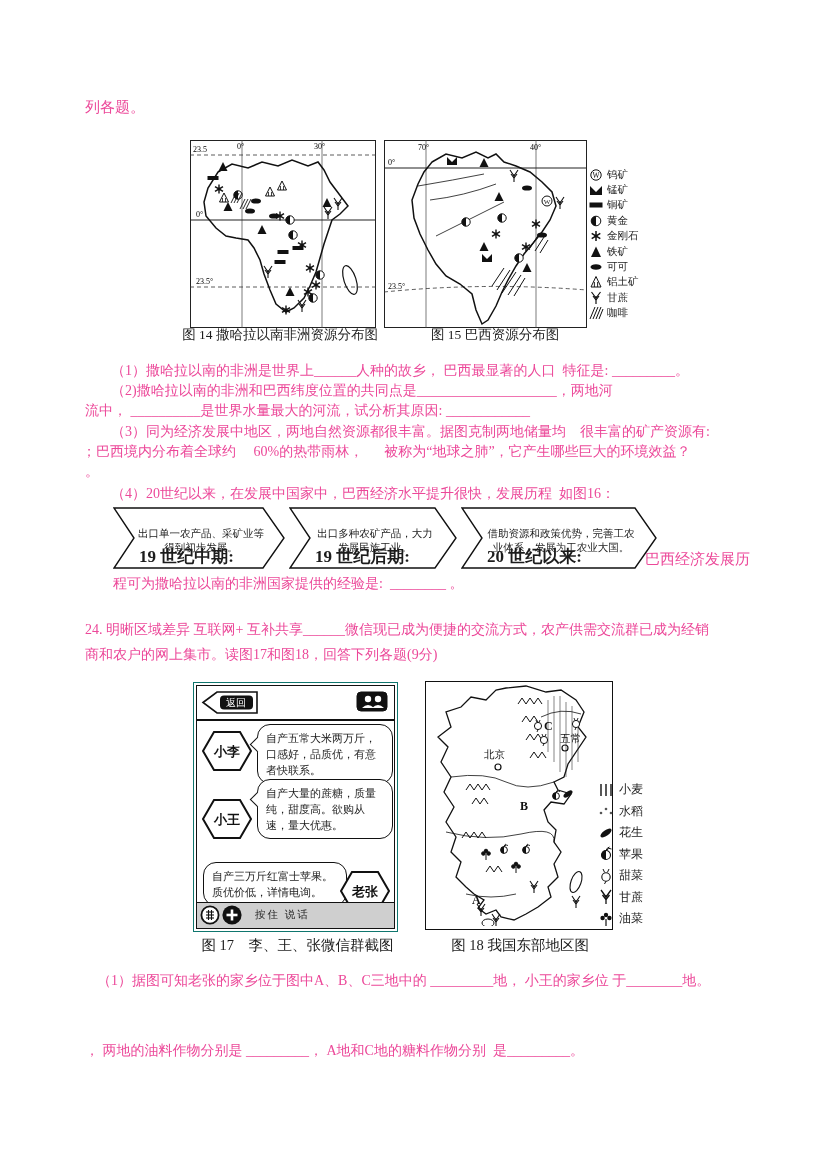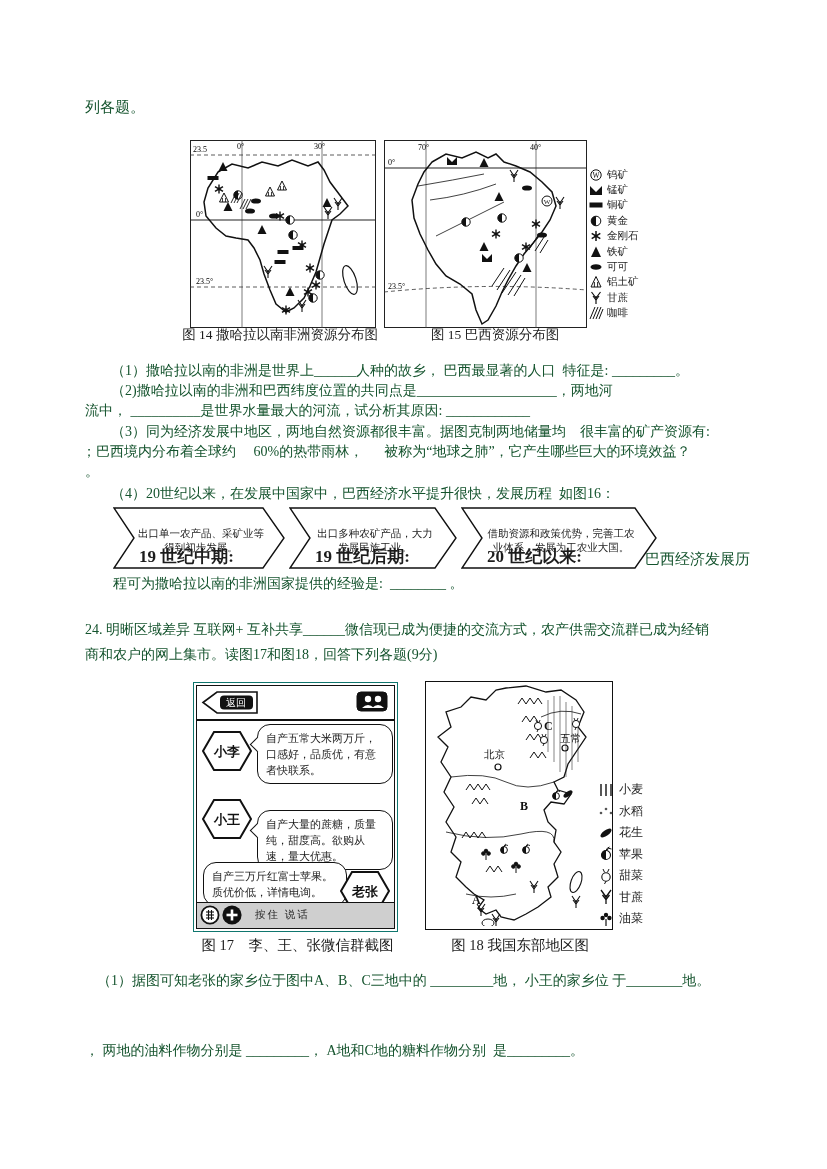--- a/index.html
+++ b/index.html
@@ -1,19 +1,19 @@
 <!DOCTYPE html>
 <html><head>
 <meta charset="utf-8">
 <style>
   html,body{margin:0;padding:0;background:#e8e8e8;}
   .page{position:relative;width:827px;height:1169px;background:#ffffff;margin:0 auto;
         font-family:"Liberation Serif","DejaVu Serif",serif;color:#1c1c1c;overflow:hidden;}
   .abs{position:absolute;}
-  .tl{position:absolute;left:85px;font-size:14px;line-height:19px;white-space:pre;color:#14532d;}
+  .tl{position:absolute;left:85px;font-size:14px;line-height:19px;white-space:pre;color:#ec4899;}
   .ind{text-indent:26px;}
   .cap{position:absolute;font-size:13.5px;text-align:center;white-space:pre;}
   svg{display:block;}
   svg text{font-family:"Liberation Serif","DejaVu Serif",serif;}
   .mapframe{position:absolute;}
   
   .legend1{position:absolute;left:588px;top:167px;}
   .legend1 .row{display:flex;align-items:center;height:15.4px;}
   .legend1 .row svg{flex:0 0 16px;}
   .legend1 .lbl{font-size:10.5px;margin-left:3px;white-space:nowrap;}
@@ -363,21 +363,21 @@
       </svg>
       <div class="bubble" style="left:60px;top:38px;width:118px;">
         <span class="tail tail-l"></span>
         <span>自产五常大米两万斤，口感好，品质优，有意者快联系。</span>
       </div>
 
       <svg class="hex" style="left:4px;top:112px;" width="52" height="42" viewBox="0 0 52 42">
         <polygon points="13,2 39,2 50,21 39,40 13,40 2,21" fill="#fff" stroke="#111" stroke-width="2"></polygon>
         <text x="26" y="26" font-size="13" font-weight="bold" text-anchor="middle" fill="#111">小王</text>
       </svg>
-      <div class="bubble" style="left:60px;top:124px;width:118px;">
+      <div class="bubble" style="left:60px;top:93px;width:118px;">
         <span class="tail tail-l"></span>
         <span>自产大量的蔗糖，质量纯，甜度高。欲购从速，量大优惠。</span>
       </div>
 
       <div class="bubble" style="left:6px;top:176px;width:126px;">
         <span class="tail tail-r"></span>
         <span>自产三万斤红富士苹果。质优价低，详情电询。</span>
       </div>
       <svg class="hex" style="right:3px;top:184px;" width="52" height="42" viewBox="0 0 52 42">
         <polygon points="13,2 39,2 50,21 39,40 13,40 2,21" fill="#fff" stroke="#111" stroke-width="2"></polygon>

